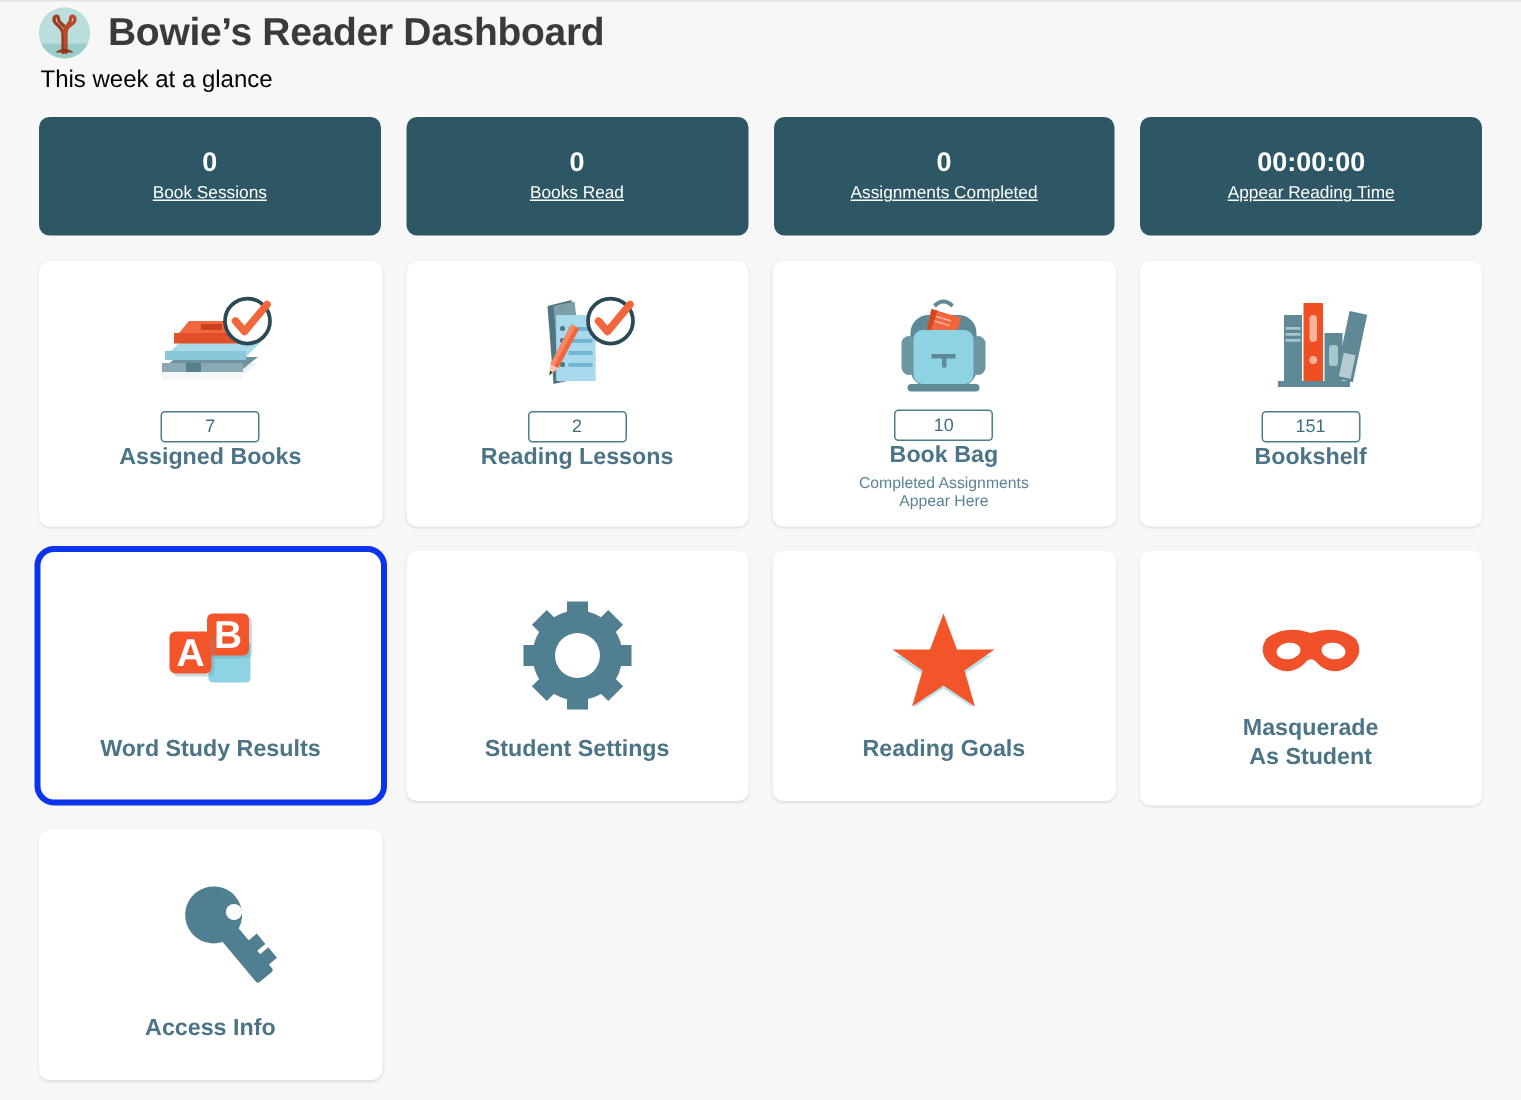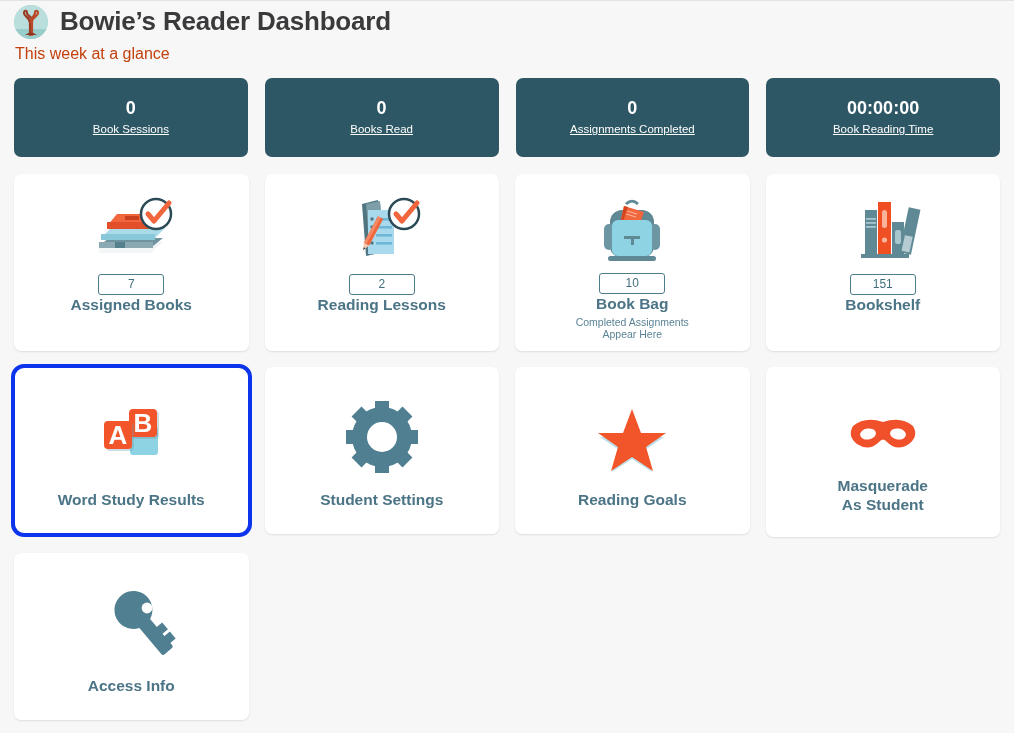--- a/index.html
+++ b/index.html
@@ -7,21 +7,21 @@
     margin: 0;
     padding: 0;
     width: 1014px;
     height: 733px;
     overflow: hidden;
     background: #f7f7f7;
     font-family: "Liberation Sans", sans-serif;
   }
   body { border-top: 1px solid #e3e3e3; }
 
-  .page { padding: 0 14px; }
+  .page { padding: 0 26px; }
 
   
   .header-row {
     display: flex;
     align-items: center;
     gap: 12px;
     padding-top: 3px;
     height: 38px;
   }
   .logo {
@@ -33,21 +33,21 @@
   }
   .page-title {
     font-size: 26px;
     font-weight: bold;
     color: #3a3a3c;
     letter-spacing: -0.2px;
     white-space: nowrap;
   }
   .subtitle {
     font-size: 16px;
-    color: #c2410c;
+    color: #000000;
     margin: 6px 0 0 1px;
     height: 22px;
   }
 
   
   .stats {
     display: grid;
     grid-template-columns: repeat(4, 1fr);
     gap: 17px;
     margin-top: 11px;
@@ -161,21 +161,21 @@
     <div class="stat-card">
       <div class="stat-value">0</div>
       <div class="stat-label">Books Read</div>
     </div>
     <div class="stat-card">
       <div class="stat-value">0</div>
       <div class="stat-label">Assignments Completed</div>
     </div>
     <div class="stat-card">
       <div class="stat-value">00:00:00</div>
-      <div class="stat-label">Book Reading Time</div>
+      <div class="stat-label">Appear Reading Time</div>
     </div>
   </div>
 
   <div class="tiles">
 
     <div class="tile h-tall">
       <div class="tile-icon">
         <svg viewBox="0 0 100 80" width="100" height="80">
           <path d="M18 60 L28 52 L82 52 L72 60 Z" fill="#eef2f4"></path>
           <rect x="18" y="56" width="54" height="7" fill="#f4f7f8"></rect>

